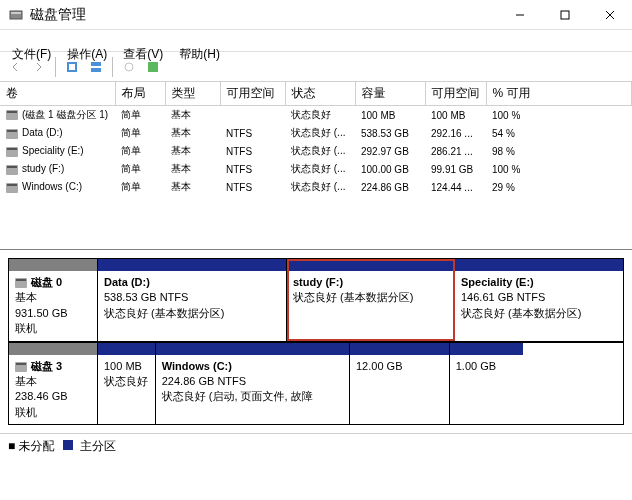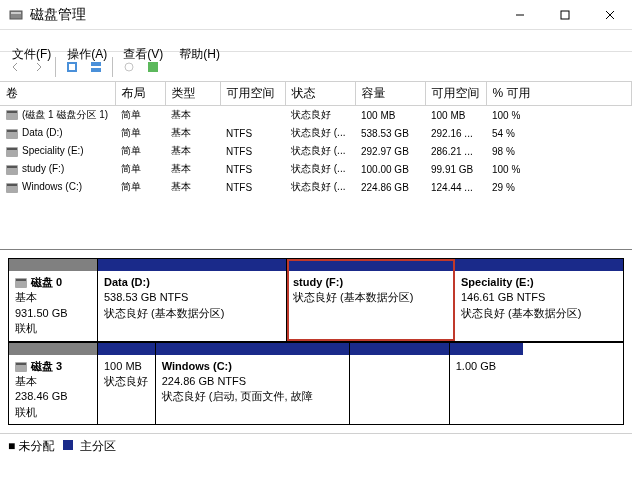--- a/index.html
+++ b/index.html
@@ -252,20 +252,23 @@
         <div class="partition" style="width: 37%;">
           <div class="part-bar"></div>
           <div class="part-body">
             <div class="pname">Windows  (C:)</div>
             <div>224.86 GB NTFS</div>
             <div>状态良好 (启动, 页面文件, 故障</div>
           </div>
         </div>
         <div class="partition" style="width: 19%;">
           <div class="part-bar"></div>
+          <div class="part-body">
+            <div>12.00 GB</div>
+          </div>
         </div>
         <div class="partition" style="width: 14%;">
           <div class="part-bar"></div>
           <div class="part-body">
             <div>1.00 GB</div>
           </div>
         </div>
       </div>
     </div>
   </div>

